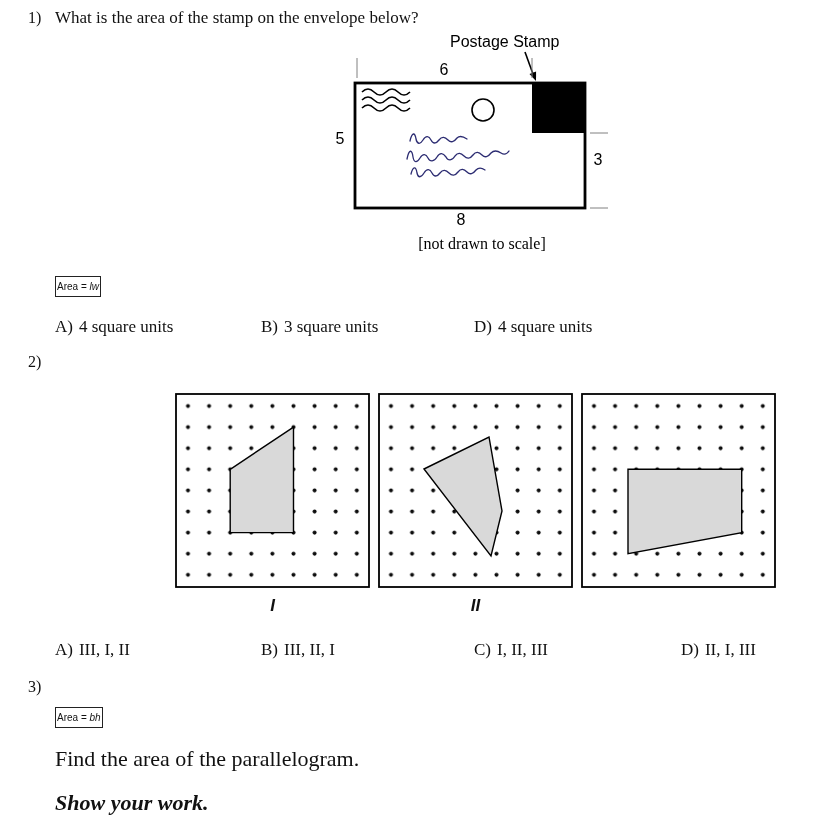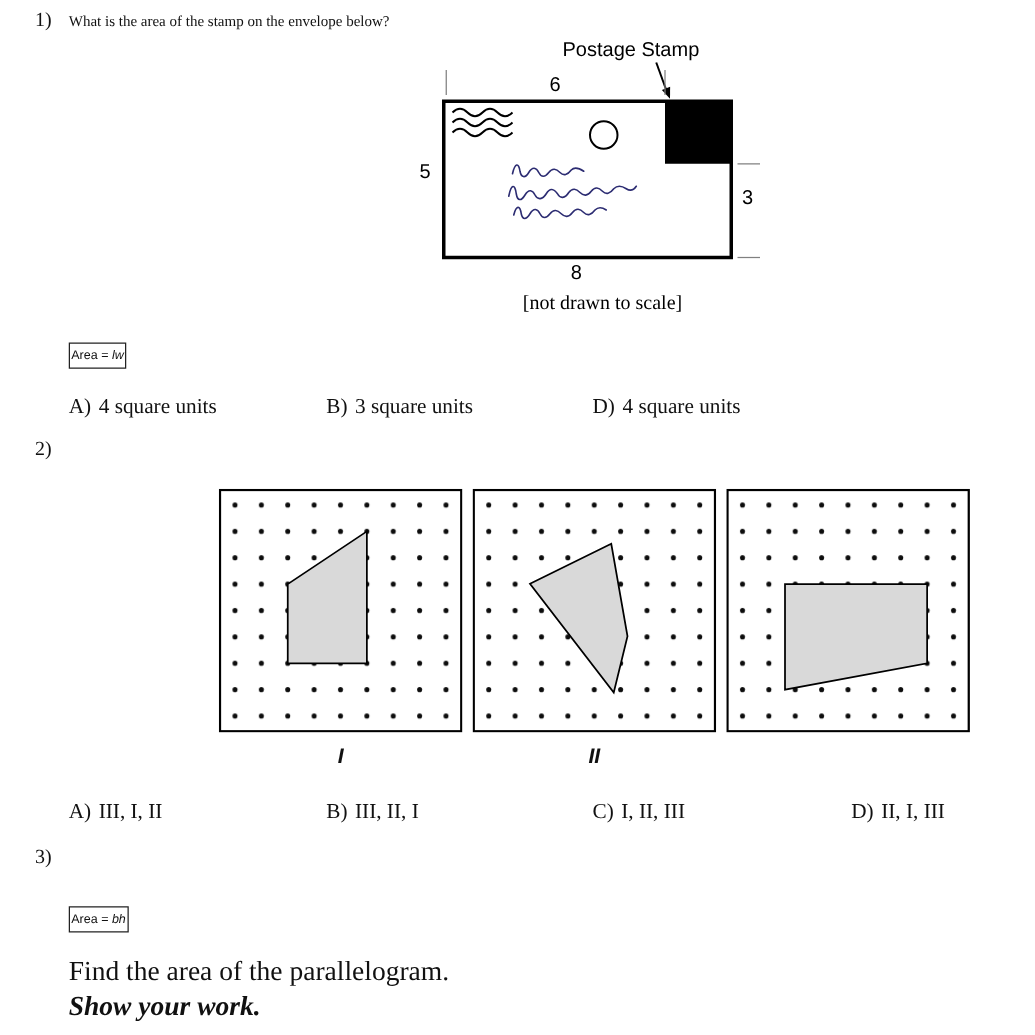--- a/index.html
+++ b/index.html
@@ -6,21 +6,21 @@
   html, body { margin: 0; padding: 0; }
   body {
     width: 828px; height: 828px; background: #ffffff;
     font-family: "Liberation Serif", serif; color: #111;
     overflow: hidden;
   }
   .page { width: 828px; height: 828px; padding-top: 8px; }
 
   .qhead { display: flex; align-items: baseline; padding-left: 28px; }
   .q-num { flex: none; width: 27px; font-size: 16px; }
-  .q-text { font-size: 12px; }
+  .q-text { font-size: 17px; }
 
   .envelope-area { margin-left: 300px; height: 238px; }
 
   .formula-box {
     display: inline-block; margin-left: 55px; margin-top: 10px;
     border: 1.2px solid #222; padding: 4px 1px;
     font-family: "Liberation Sans", sans-serif; font-size: 10px;
   }
   .formula-box i { font-style: italic; }
 
@@ -36,23 +36,23 @@
   .grid-cell { width: 195px; }
   .grid-labels { display: flex; gap: 8px; margin-left: 175px; margin-top: 4px; }
   .grid-label {
     width: 195px; text-align: center;
     font-family: "Liberation Sans", sans-serif;
     font-weight: bold; font-style: italic; font-size: 17px;
   }
   .q2choices { margin-top: 24px; }
 
   .q3head { margin-top: 18px; }
-  .q3 .formula-box { margin-top: 30px; }
+  .q3 .formula-box { margin-top: 11px; }
   .q3-line { margin-left: 55px; margin-top: 18px; font-size: 22px; }
-  .q3-show { margin-top: 2px; font-weight: bold; font-style: italic; }
+  .q3-show { margin-top: 18px; font-weight: bold; font-style: italic; }
 
   svg text { font-family: "Liberation Sans", sans-serif; fill: #000; }
   svg text.serif { font-family: "Liberation Serif", serif; }
 </style>
 </head>
 <body>
 
 <div class="page">
 
   

